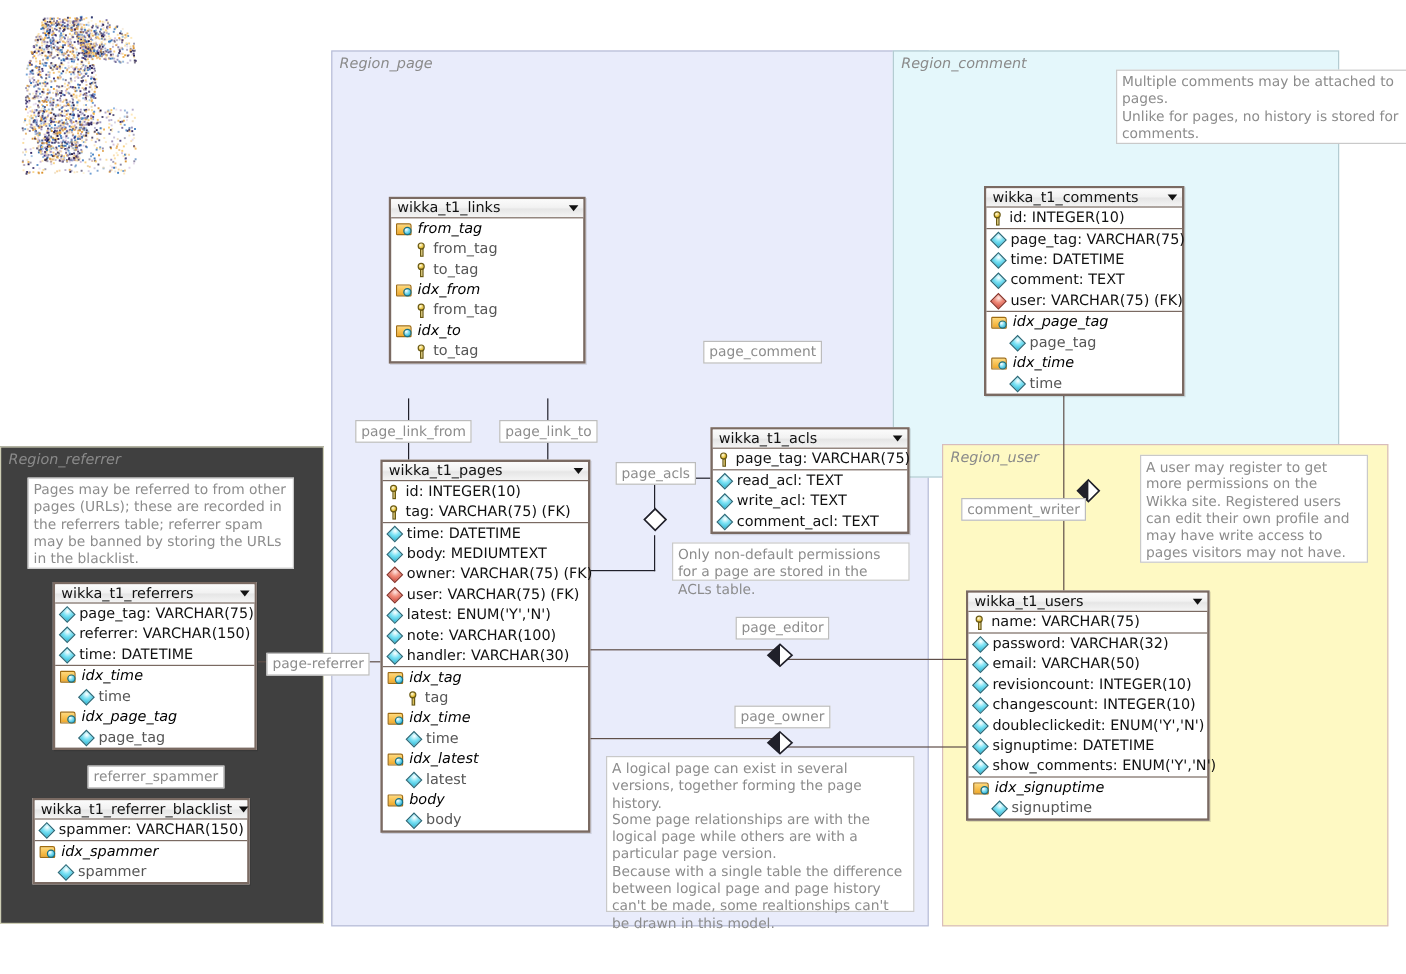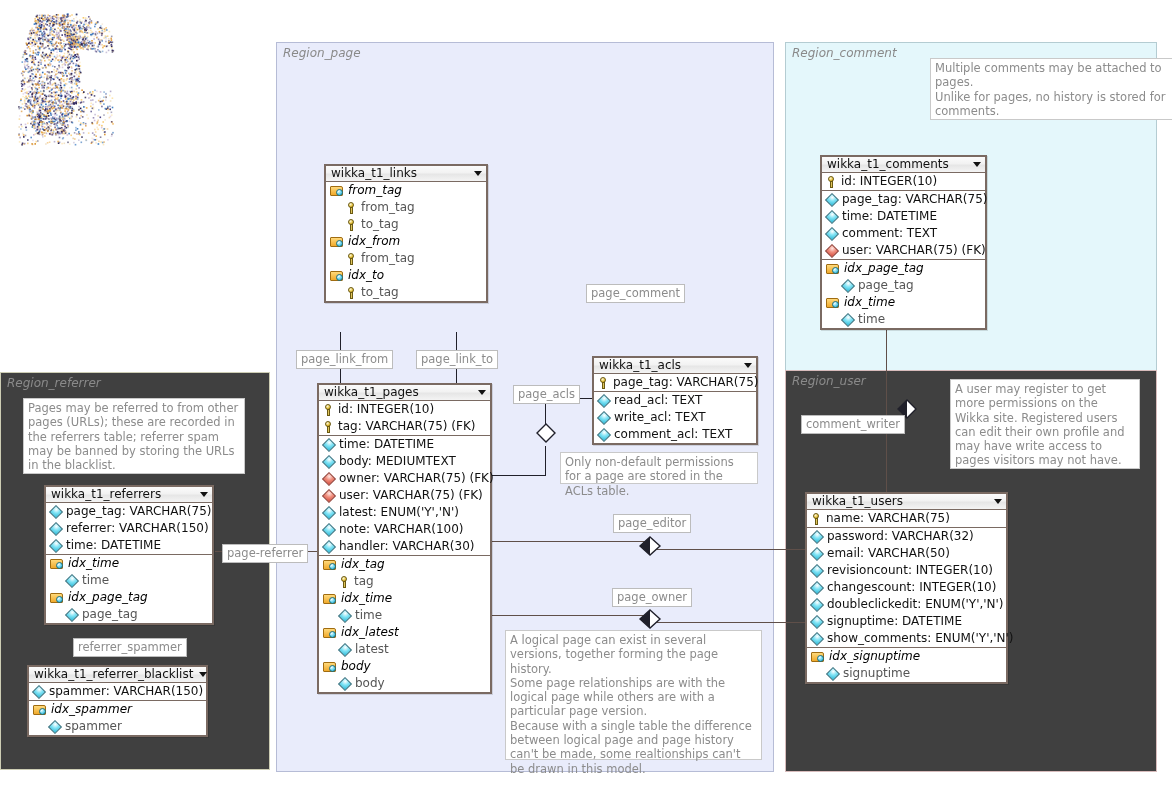--- a/index.html
+++ b/index.html
@@ -8,21 +8,21 @@
     font-family:"DejaVu Sans","Liberation Sans",sans-serif;
     font-size:11.5px;color:#222;
   }
   .canvas{position:absolute;left:0;top:0;width:1172px;height:812px;}
 
   
   .region{position:absolute;box-sizing:border-box;border:1px solid #b9b9c6;}
   .region-title{position:absolute;left:6px;top:3px;font-size:12px;color:#8a8a8a;white-space:nowrap;font-style:italic;}
   #region-page{background:#e9ecfb;border-color:#b6bcd6;}
   #region-comment{background:#e4f7fb;border-color:#b4ccd2;}
-  #region-user{background:#404040;border-color:#d8bcbc;}
+  #region-user{background:#fef9c3;border-color:#d8bcbc;}
   #region-referrer{background:#404040;border-color:#cdcdb4;text-align:center;}
 
   
   .note{position:absolute;box-sizing:border-box;background:#ffffff;border:1px solid #c9c9c9;
         color:#8c8c8c;font-size:11.5px;line-height:14.3px;padding:2px 4px 3px 4px;white-space:pre-line;}
 
   
   .rlabel{position:absolute;box-sizing:border-box;background:#ffffff;border:1px solid #bcbcbc;
           color:#8c8c8c;font-size:11.5px;line-height:14px;padding:1px 4px 2px 4px;white-space:nowrap;}
 
@@ -2475,21 +2475,21 @@
         <rect x="51.5" y="32.9" width="1.6" height="1.6" fill="#d98f2a" opacity="0.64"></rect>
         <rect x="104.5" y="45.9" width="1.6" height="1.6" fill="#2d2363" opacity="0.70"></rect>
         <rect x="26.0" y="41.2" width="1.6" height="1.6" fill="#e8d3b0" opacity="0.94"></rect>
         <rect x="86.3" y="135.0" width="1.6" height="1.6" fill="#2a6bb5" opacity="0.91"></rect>
       </g>
   </svg>
 
   <div class="region" id="region-page" style="left:276px;top:42px;width:498px;height:730px">
     <span class="region-title">Region_page</span>
   </div>
-  <div class="region" id="region-comment" style="left:785px;top:42px;width:372px;height:356px">
+  <div class="region" id="region-comment" style="left:744px;top:42px;width:372px;height:356px">
     <span class="region-title">Region_comment</span>
   </div>
   <div class="region" id="region-user" style="left:785px;top:370px;width:372px;height:402px">
     <span class="region-title">Region_user</span>
   </div>
   <div class="region" id="region-referrer" style="left:0px;top:372px;width:270px;height:398px">
     <span class="region-title">Region_referrer</span>
   </div>
 
   <div class="conn v" style="left:886px;top:329px;height:188px"></div>

